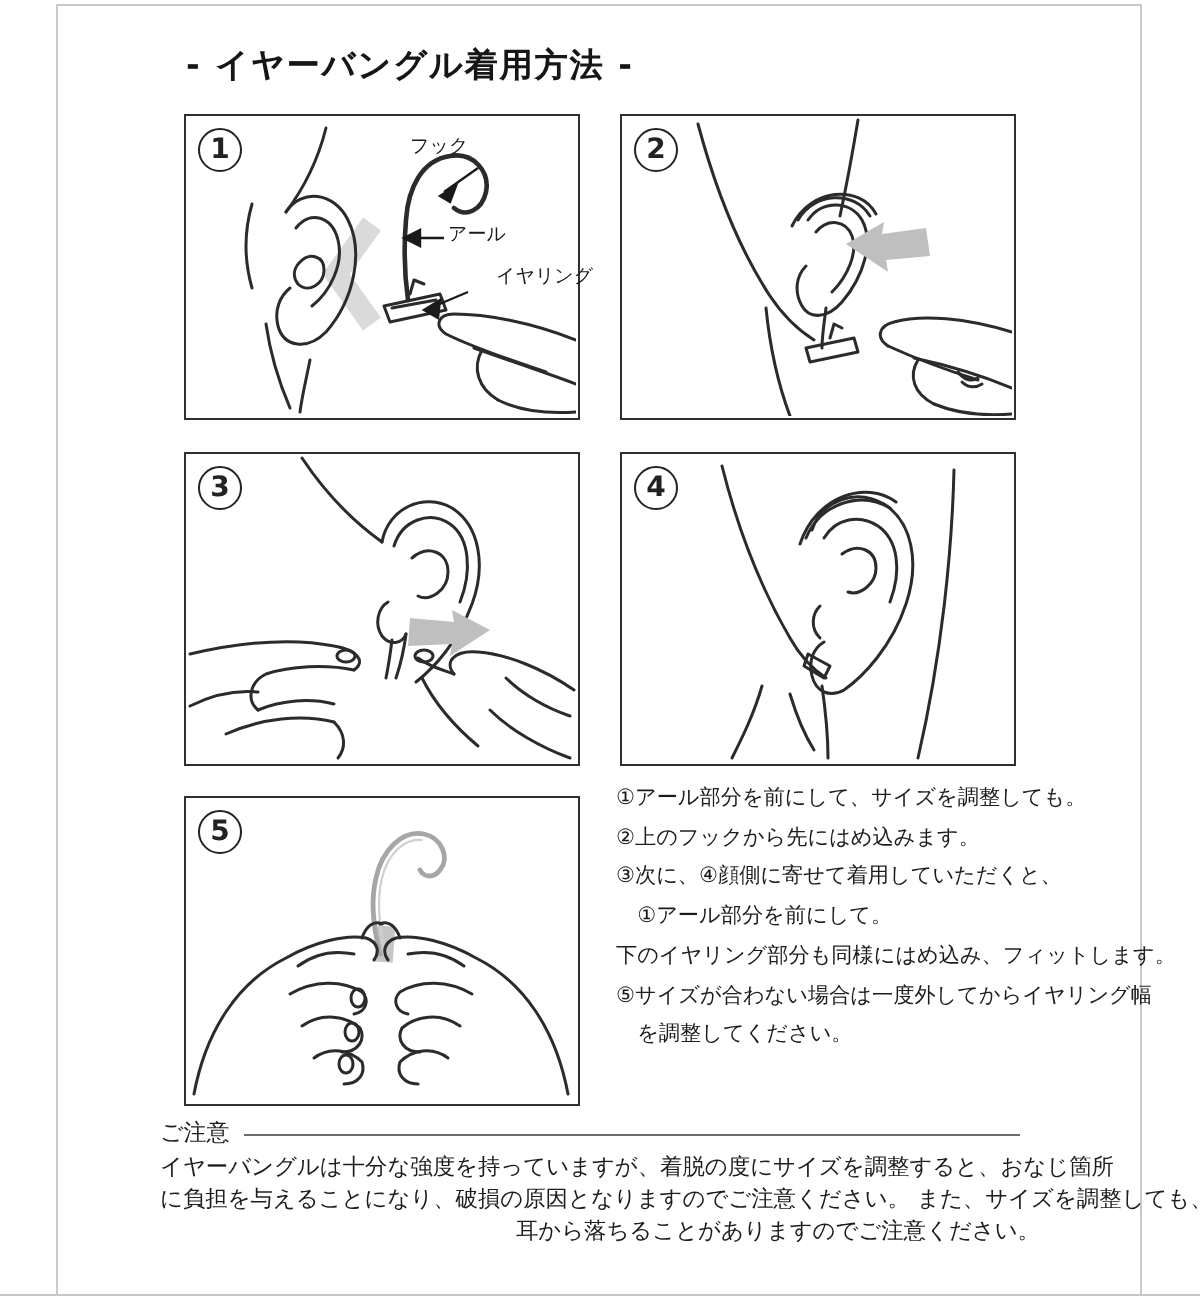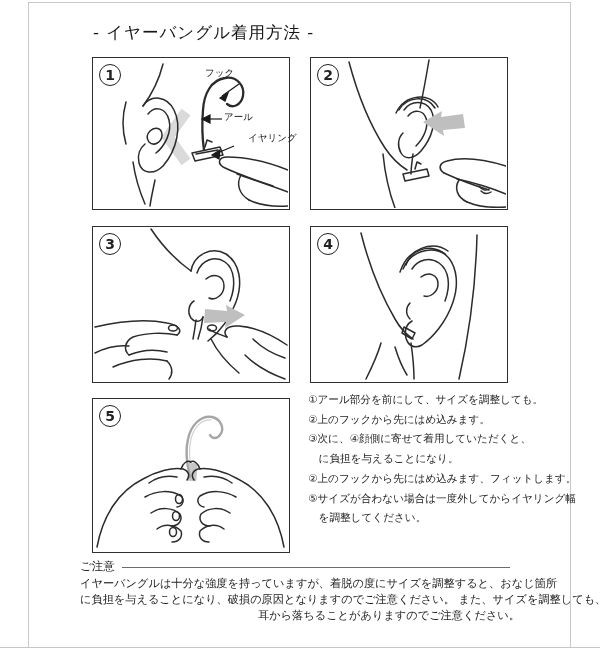--- a/index.html
+++ b/index.html
@@ -3,21 +3,21 @@
 <meta charset="utf-8">
 <style>
   html,body{margin:0;padding:0;}
   body{
     width:600px;height:650px;background:#ffffff;position:relative;overflow:hidden;
     font-family:"DejaVu Sans","Liberation Sans",sans-serif;color:#1e1e1e;
     -webkit-font-smoothing:antialiased;
   }
   .frame{position:absolute;left:28px;top:2px;width:541px;height:644px;border:1px solid #c9c9c9;background:#fff;}
   .bottom-rule{position:absolute;left:0;top:647px;width:600px;height:1px;background:#c6c6c6;}
-  .page-title{position:absolute;left:93px;top:22px;font-size:16.5px;font-weight:400;letter-spacing:1px;color:#161616;}
+  .page-title{position:absolute;left:93px;top:22px;font-size:16.5px;font-weight:700;letter-spacing:1px;color:#161616;}
   .panel{position:absolute;border:1.6px solid #303030;background:#fff;box-sizing:border-box;}
   .panel-1{left:92px;top:57px;width:198px;height:153px;}
   .panel-2{left:310px;top:57px;width:198px;height:153px;}
   .panel-3{left:92px;top:226px;width:198px;height:157px;}
   .panel-4{left:310px;top:226px;width:198px;height:157px;}
   .panel-5{left:92px;top:398px;width:198px;height:155px;}
   .panel svg{position:absolute;left:0;top:0;}
   .step-badge{
     position:absolute;left:6px;top:6px;width:22px;height:22px;border:1.8px solid #222;
     border-radius:50%;display:flex;align-items:center;justify-content:center;
@@ -191,22 +191,22 @@
       <ellipse cx="80" cy="133" rx="3.5" ry="4.5"></ellipse>
     </g>
   </svg>
   <div class="step-badge">5</div>
 </div>
 
 <div class="instructions">
   <div>①アール部分を前にして、サイズを調整しても。</div>
   <div>②上のフックから先にはめ込みます。</div>
   <div>③次に、④顔側に寄せて着用していただくと、</div>
-  <div>　に負担を与えることになり。</div>
-  <div>②上のフックから先にはめ込みます、フィットします。</div>
+  <div>　①アール部分を前にして。</div>
+  <div>下のイヤリング部分も同様にはめ込み、フィットします。</div>
   <div>⑤サイズが合わない場合は一度外してからイヤリング幅</div>
   <div>　を調整してください。</div>
 </div>
 
 <div class="caution-heading">ご注意</div>
 <div class="caution-rule"></div>
 <div class="caution-text">
   <div>イヤーバングルは十分な強度を持っていますが、着脱の度にサイズを調整すると、おなじ箇所</div>
   <div>に負担を与えることになり、破損の原因となりますのでご注意ください。 また、サイズを調整しても、</div>
   <div>耳から落ちることがありますのでご注意ください。</div>

